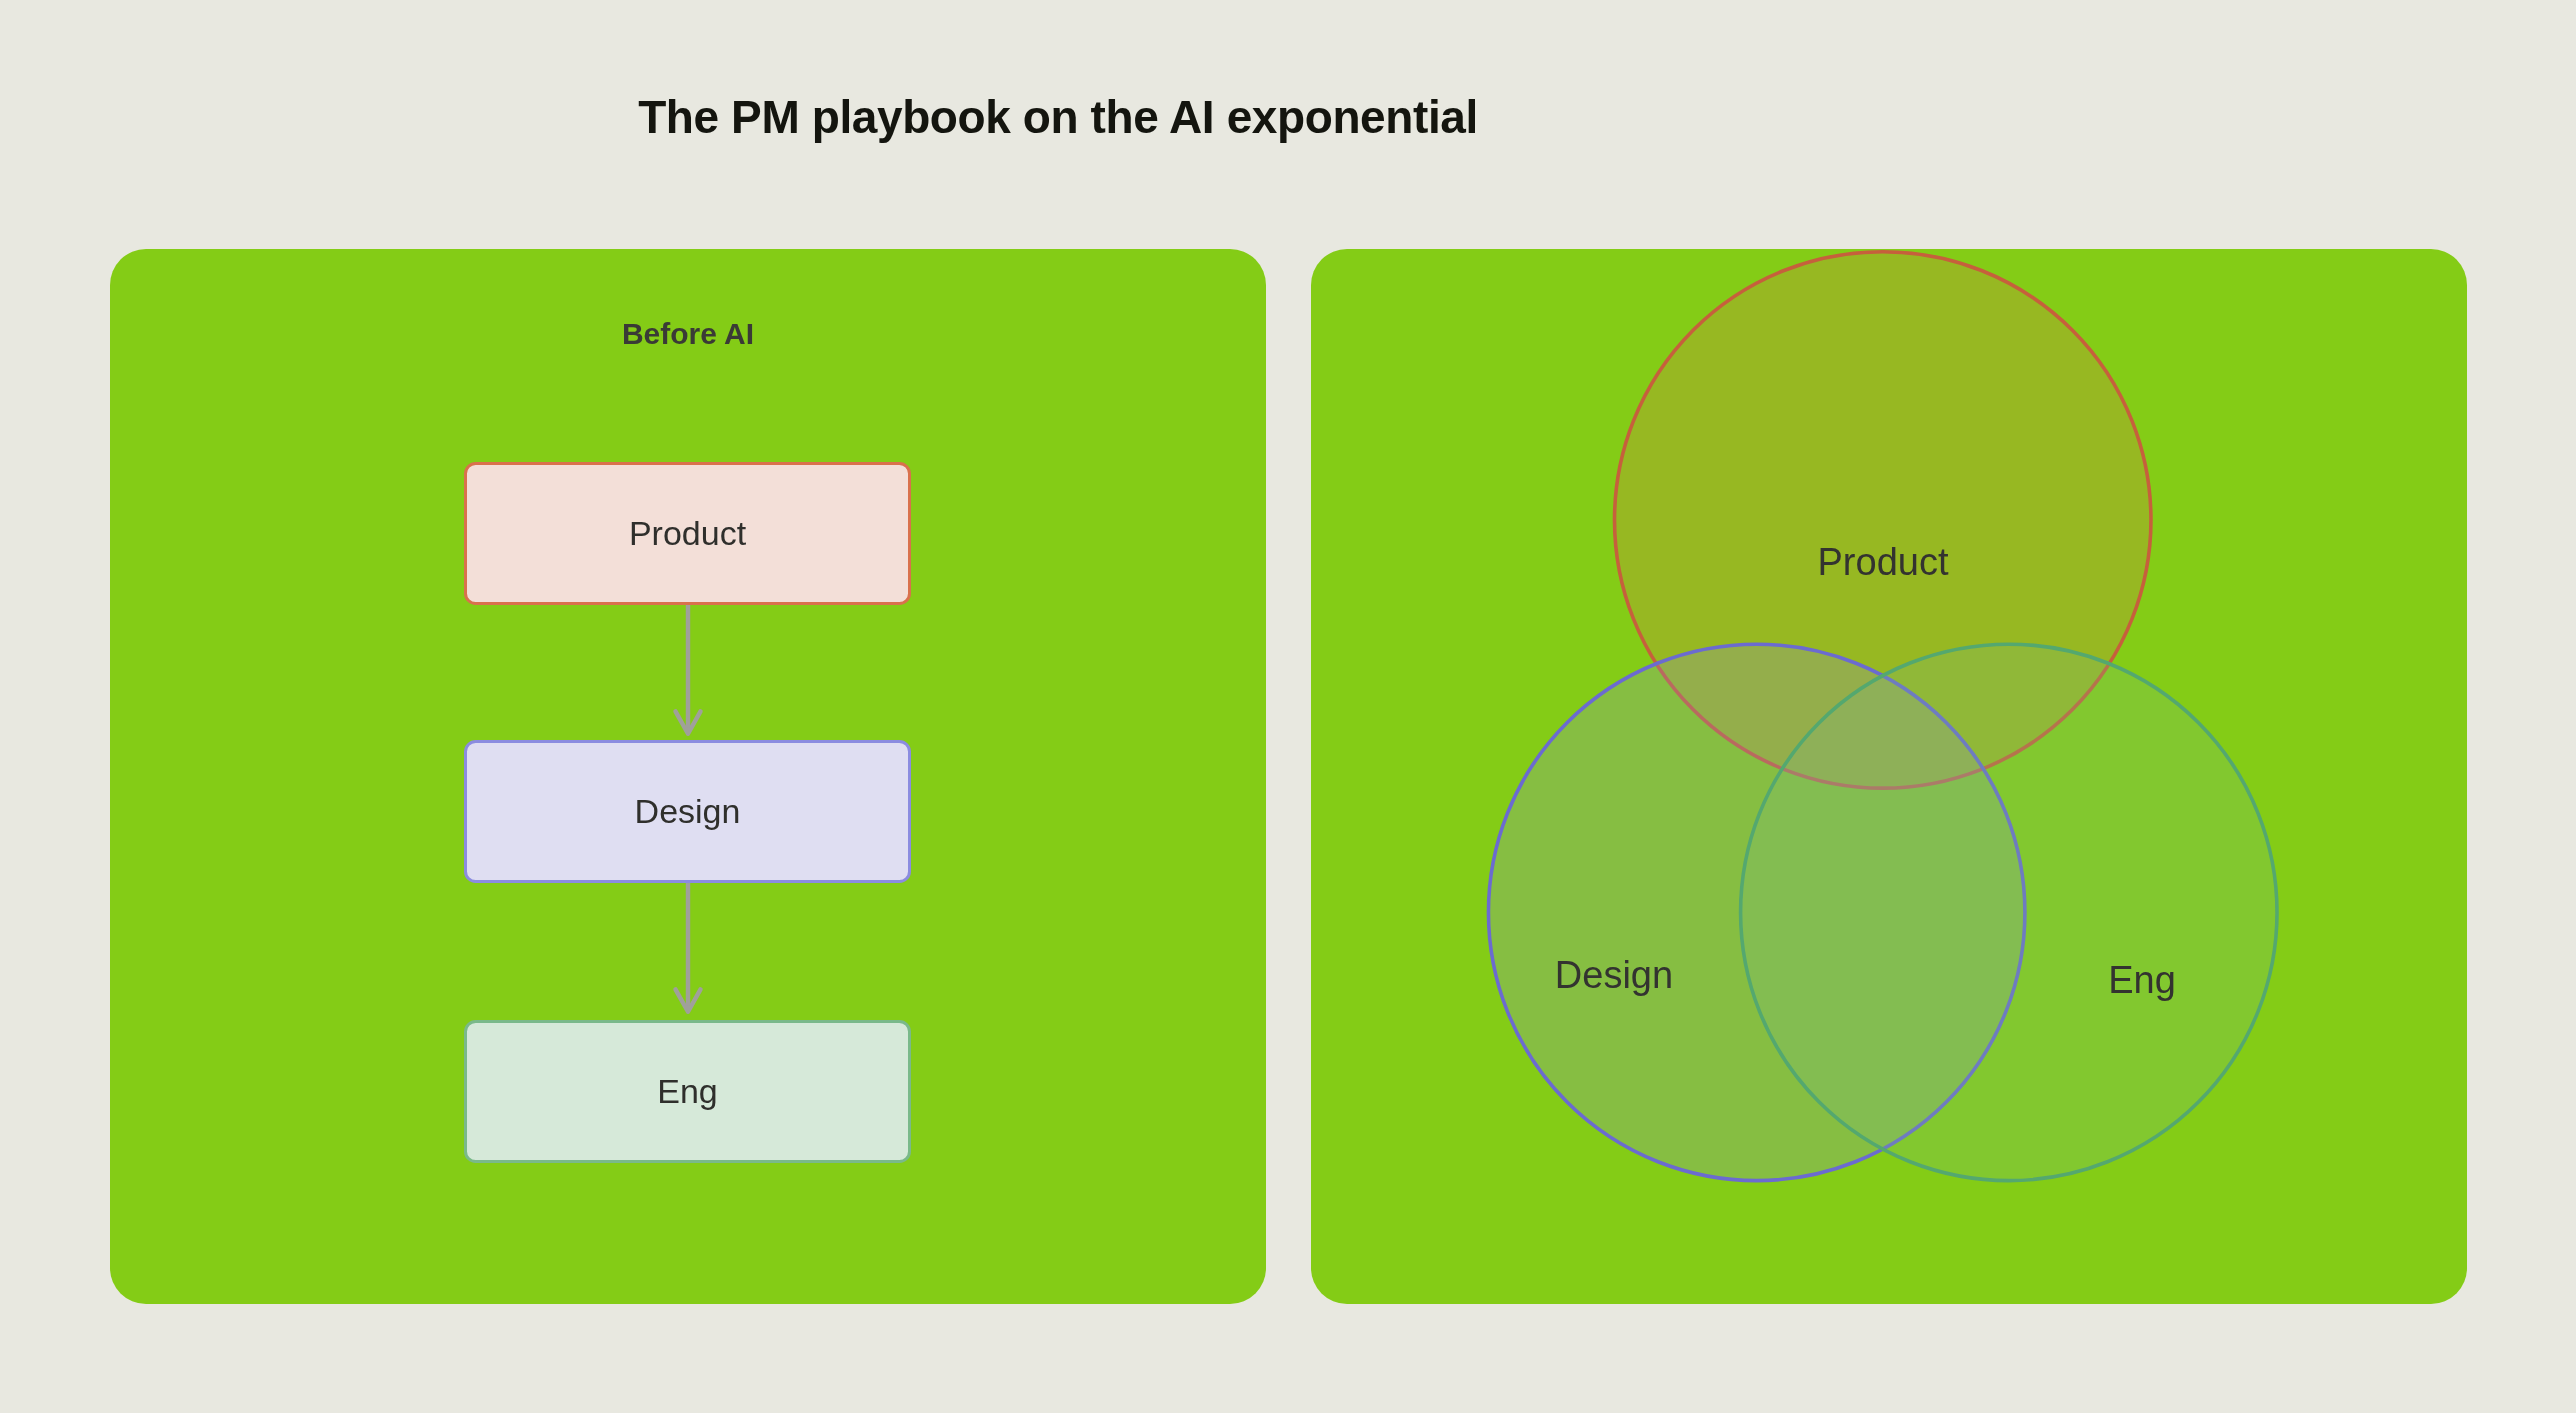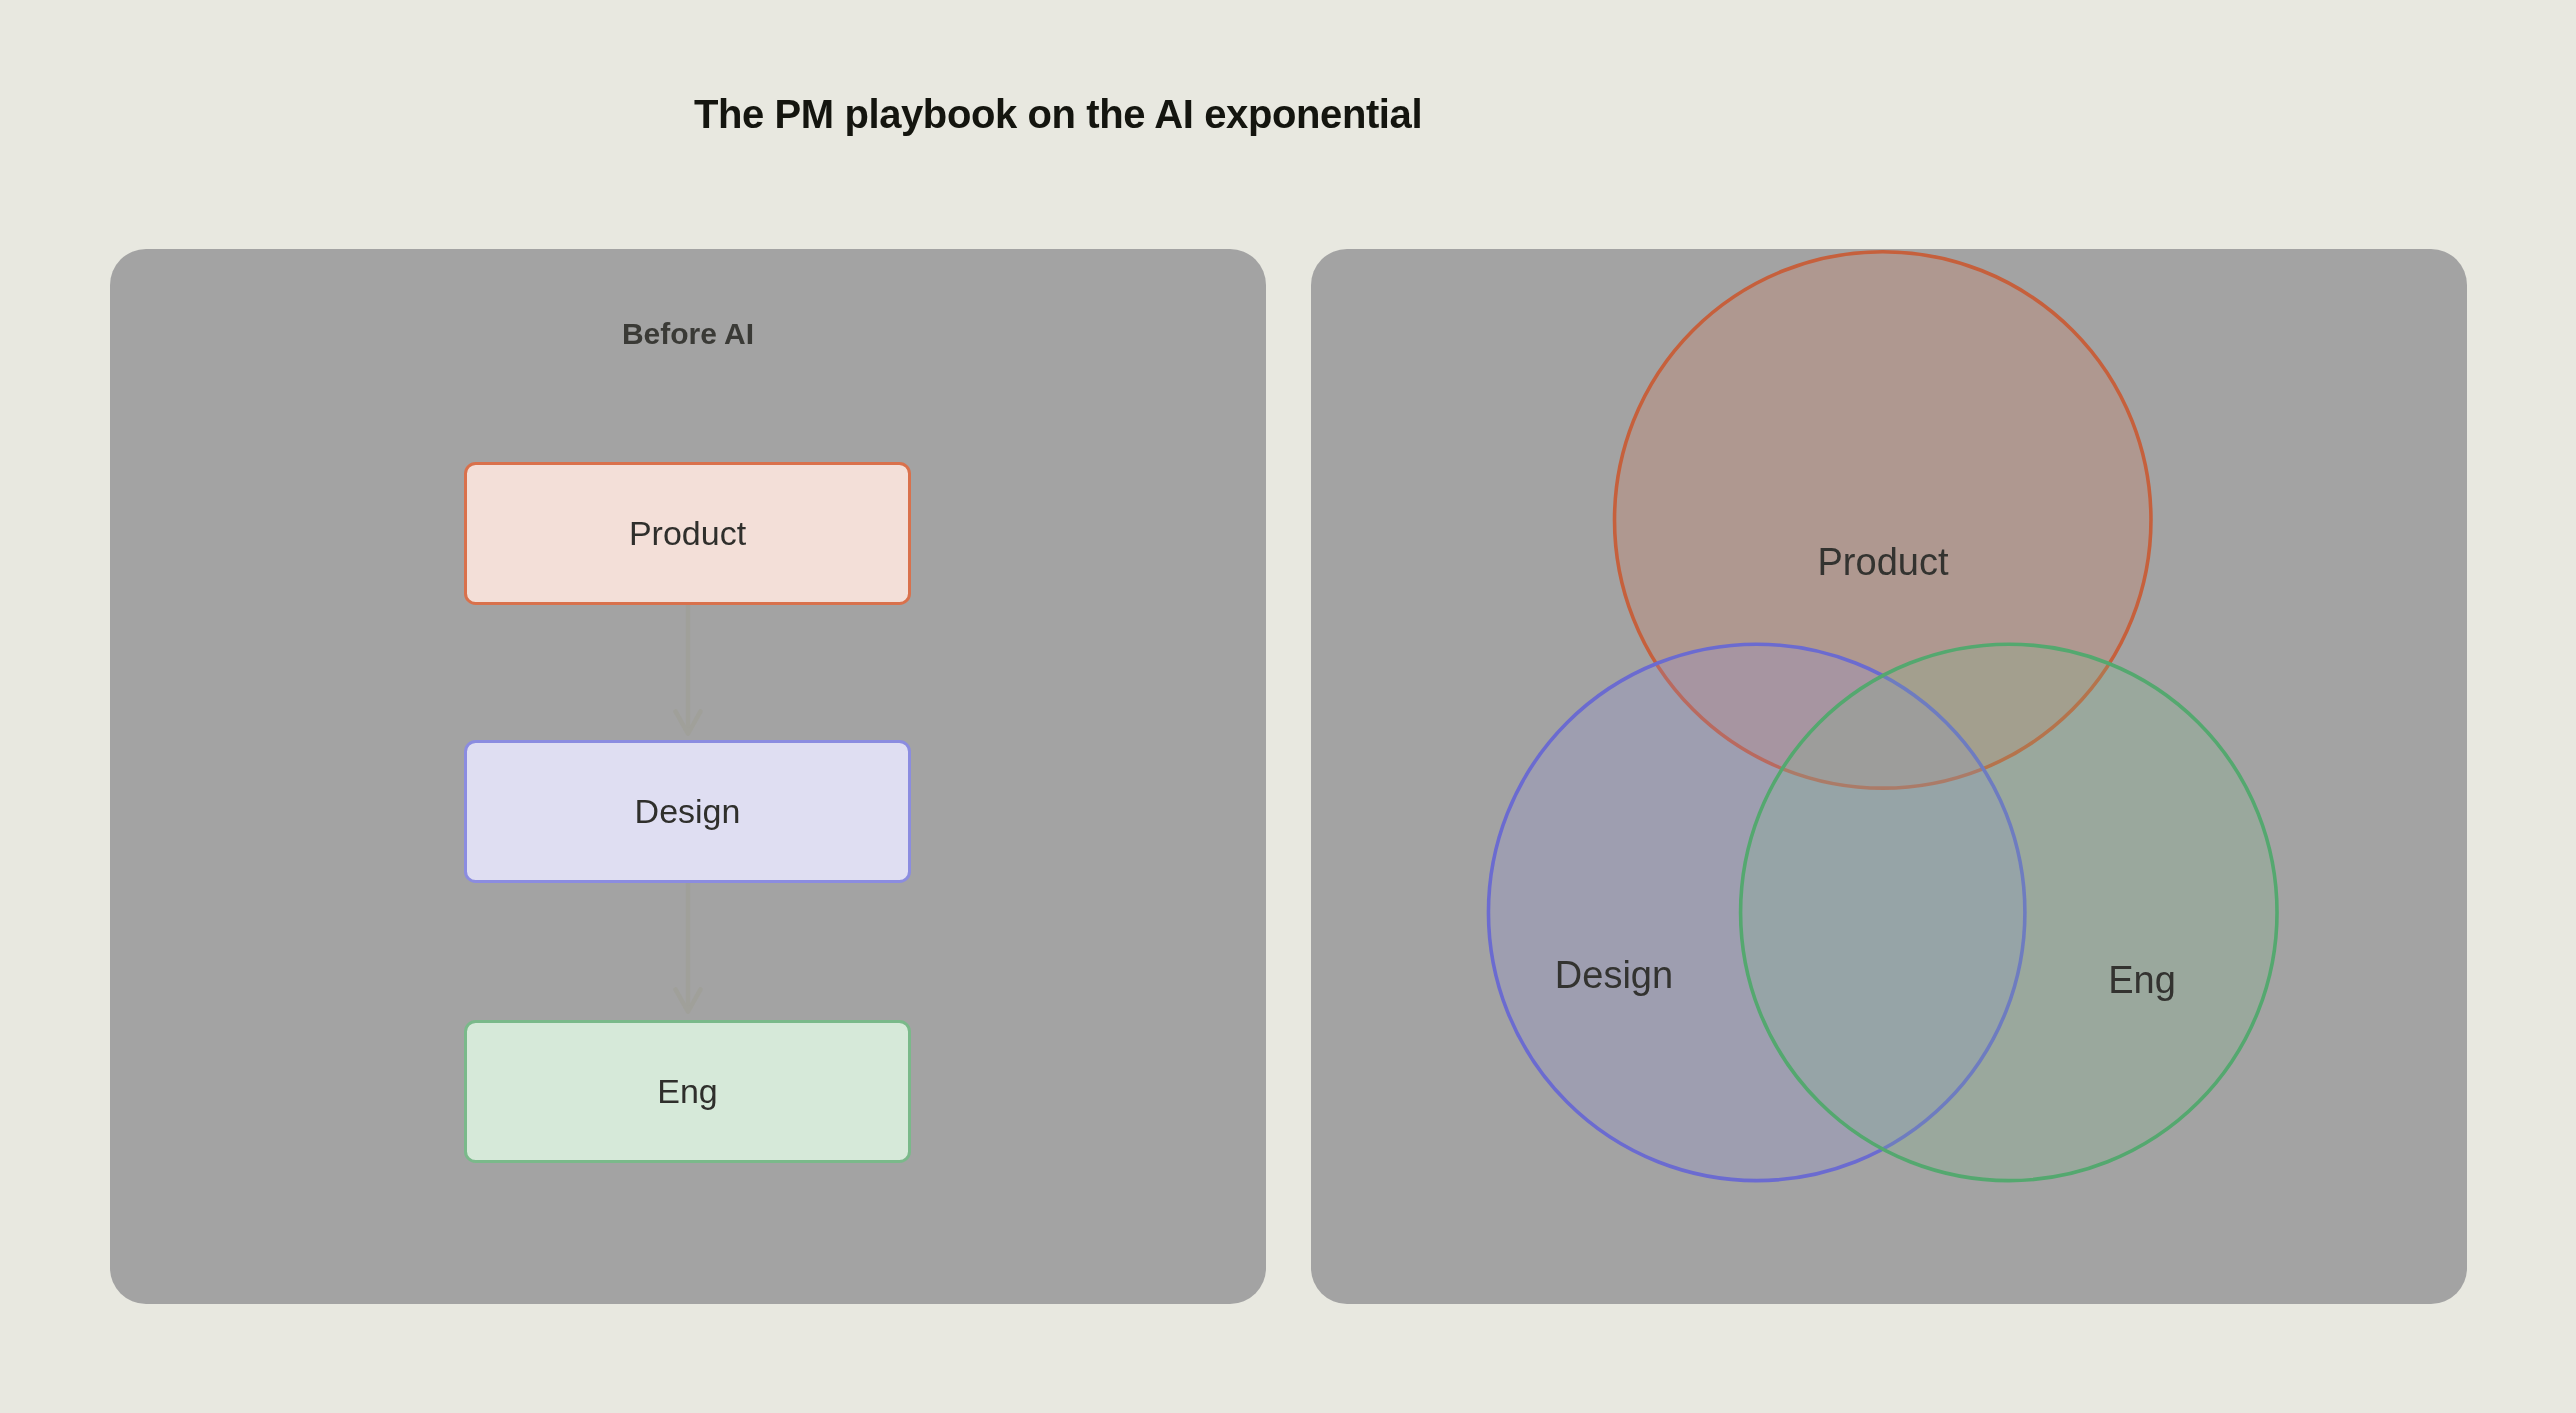--- a/index.html
+++ b/index.html
@@ -15,33 +15,33 @@
     position: relative;
   }
 
   
   #page-title {
     position: absolute;
     left: 0;
     top: 94px;
     width: 2116px;
     text-align: center;
-    font-size: 40px;
+    font-size: 46px;
     font-weight: 700;
     letter-spacing: -0.4px;
     color: #14150f;
     line-height: 1;
   }
 
   
   .panel {
     position: absolute;
     top: 249px;
     height: 1055px;
-    background: #a3a3a3;
+    background: #84cc16;
     border-radius: 36px;
     box-sizing: border-box;
   }
   #panel-before { left: 110px;  width: 1156px; }
   #panel-with   { left: 1311px; width: 1156px; }
 
   .panel-title {
     position: absolute;
     top: 70px;
     left: 0;

